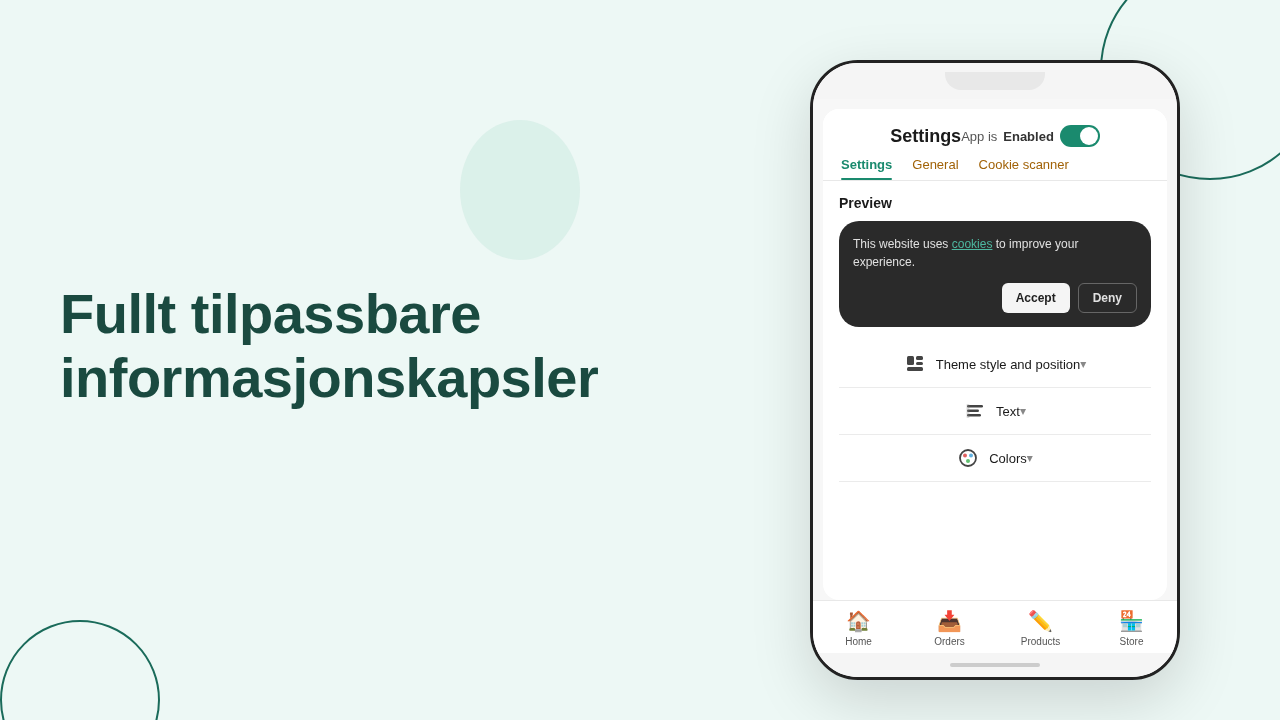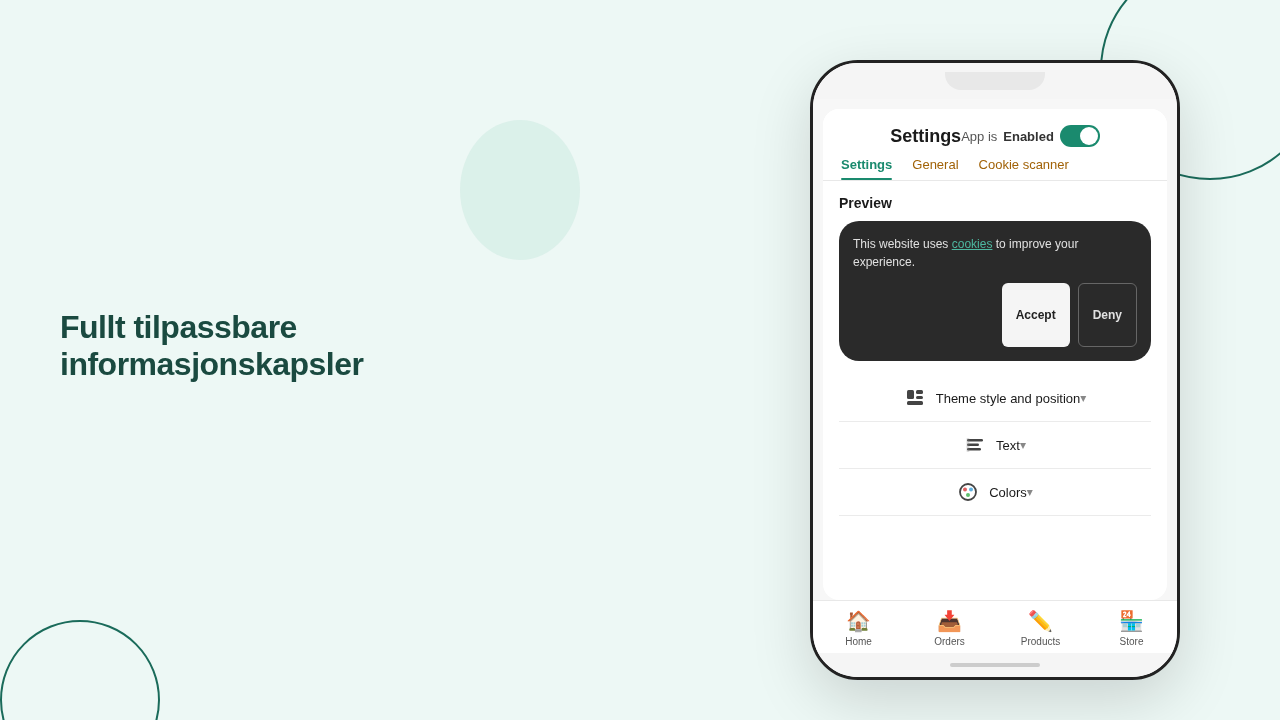--- a/index.html
+++ b/index.html
@@ -71,21 +71,21 @@
       left: 0;
       width: 580px;
       height: 720px;
       display: flex;
       flex-direction: column;
       justify-content: center;
       padding: 60px 60px 60px 60px;
     }
 
     .main-heading {
-      font-size: 32px;
+      font-size: 56px;
       font-weight: 800;
       color: #1a4a40;
       line-height: 1.15;
       margin-bottom: 28px;
       letter-spacing: -0.5px;
     }
 
     .sub-text {
       font-size: 20px;
       color: #3a5a54;
@@ -275,21 +275,21 @@
       font-size: 12px;
       font-weight: 600;
       cursor: pointer;
     }
 
     .btn-deny {
       background: transparent;
       color: #e0e0e0;
       border: 1px solid #666;
       border-radius: 6px;
-      padding: 24px 14px;
+      padding: 7px 14px;
       font-size: 12px;
       font-weight: 600;
       cursor: pointer;
     }
 
     .accordion-item {
       border-bottom: 1px solid #ebebeb;
       padding: 12px 0;
       display: flex;
       align-items: center;

